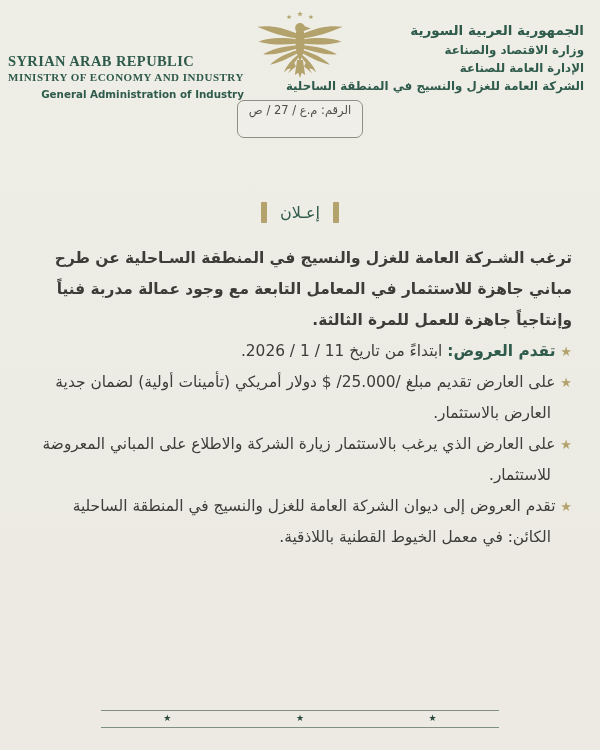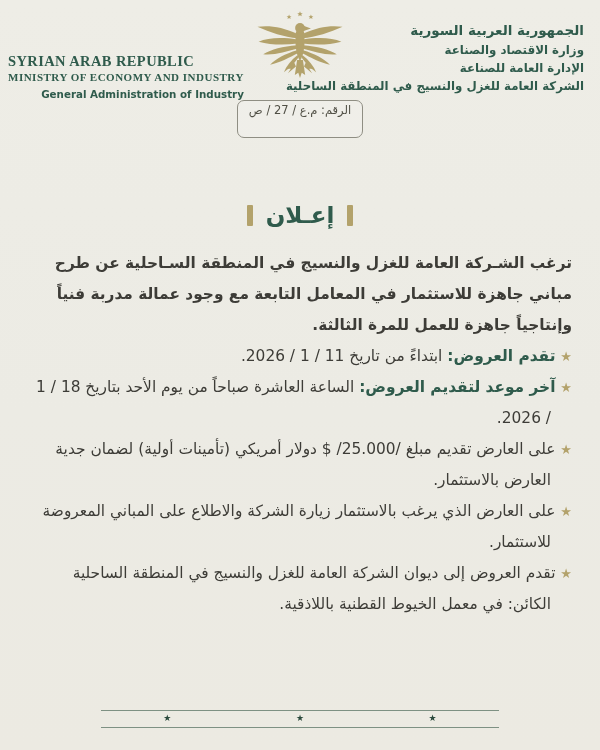--- a/index.html
+++ b/index.html
@@ -58,21 +58,21 @@
     color: #504f45;
     background: rgba(255,255,255,0.15);
   }
 
   
   .title-row {
     margin-top: 64px;
     display: flex; justify-content: center; align-items: center; gap: 13px;
   }
   .title-bar { width: 6px; height: 21px; background: #b3a26b; border-radius: 1px; }
-  .title-text { font-size: 23px; font-weight: bold; color: #2f5b4c; }
+  .title-text { font-size: 16px; font-weight: normal; color: #2f5b4c; }
 
   
   .body {
     direction: rtl;
     margin: 20px 28px 0 28px;
     font-size: 15.4px;
     line-height: 31px;
     text-align: right;
     color: #3d3c37;
   }
@@ -154,25 +154,20 @@
 
   <main class="body">
     <p class="intro">ترغب الشـركة العامة للغزل والنسيج في المنطقة السـاحلية عن طرح مباني جاهزة للاستثمار في المعامل التابعة مع وجود عمالة مدربة فنياً وإنتاجياً جاهزة للعمل للمرة الثالثة.</p>
 
     <div class="bullet">
       <span class="bstar">★</span>
       <span class="lead">تقدم العروض:</span>
       <span>ابتداءً من تاريخ 11 / 1 / 2026.</span>
     </div>
 
-    <div class="bullet">
-      <span class="bstar">★</span>
-      <span class="lead">آخر موعد لتقديم العروض:</span>
-      <span>الساعة العاشرة صباحاً من يوم الأحد بتاريخ 18 / 1 / 2026.</span>
-    </div>
 
     <div class="bullet">
       <span class="bstar">★</span>
       <span class="lead"></span>
       <span>على العارض تقديم مبلغ /25.000/ $ دولار أمريكي (تأمينات أولية) لضمان جدية العارض بالاستثمار.</span>
     </div>
 
     <div class="bullet">
       <span class="bstar">★</span>
       <span class="lead"></span>

